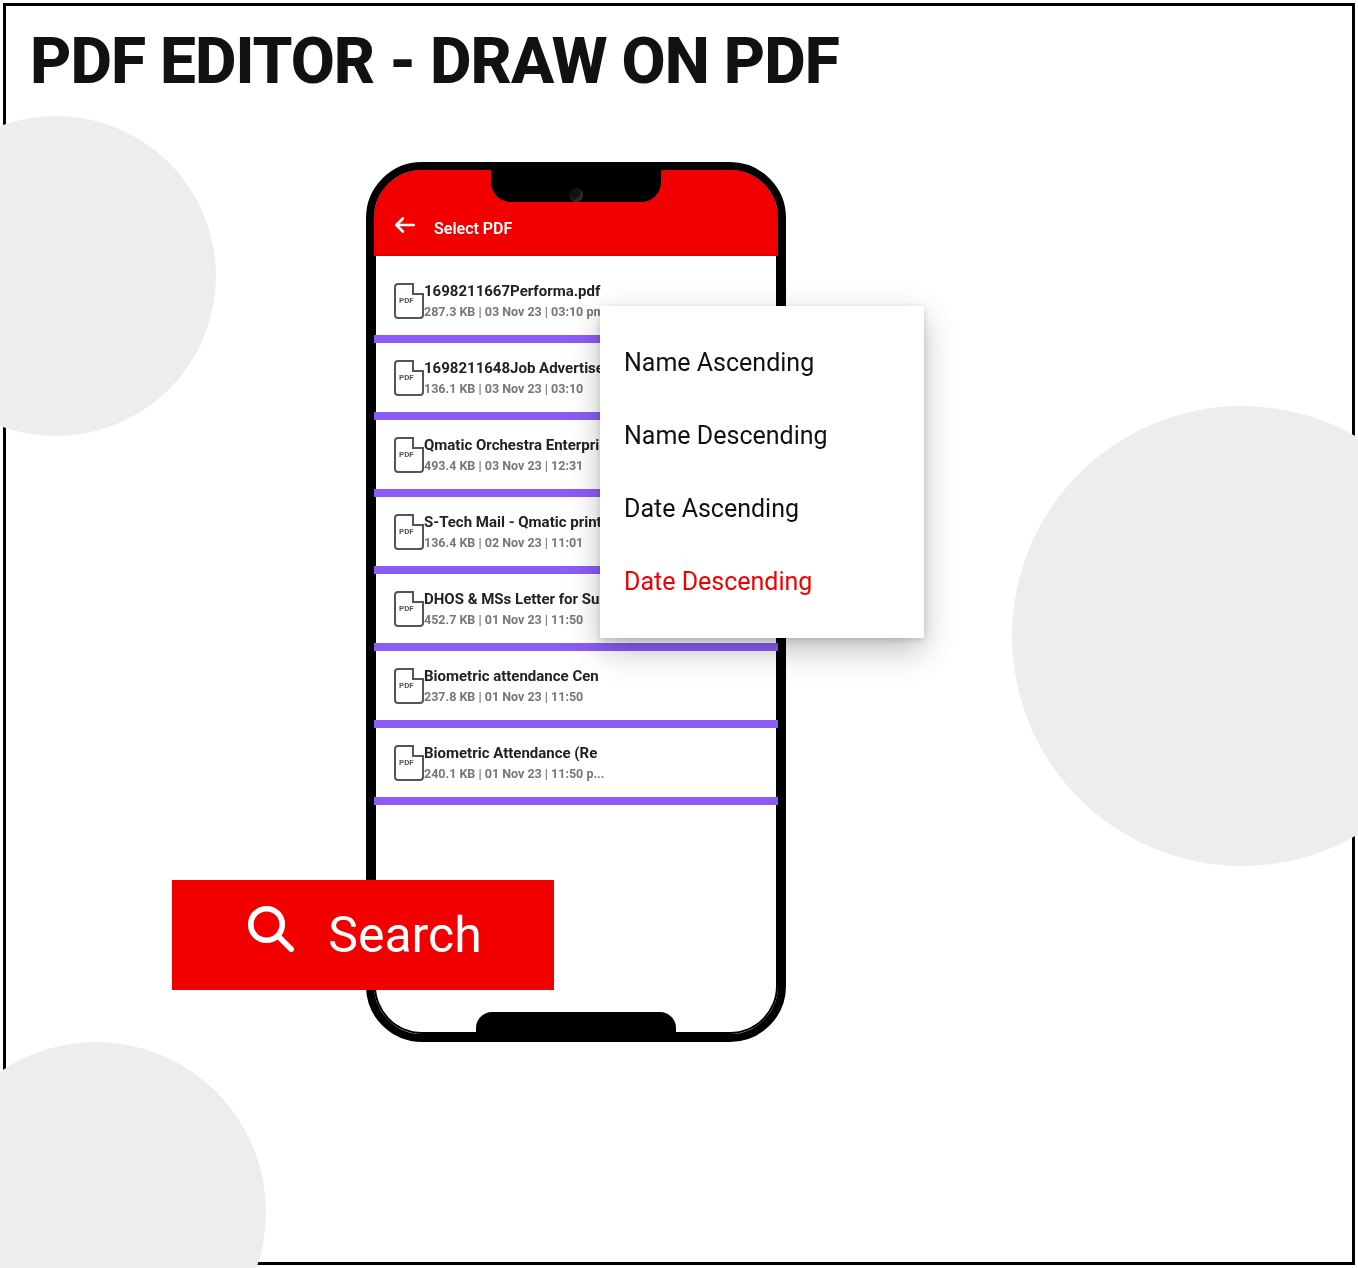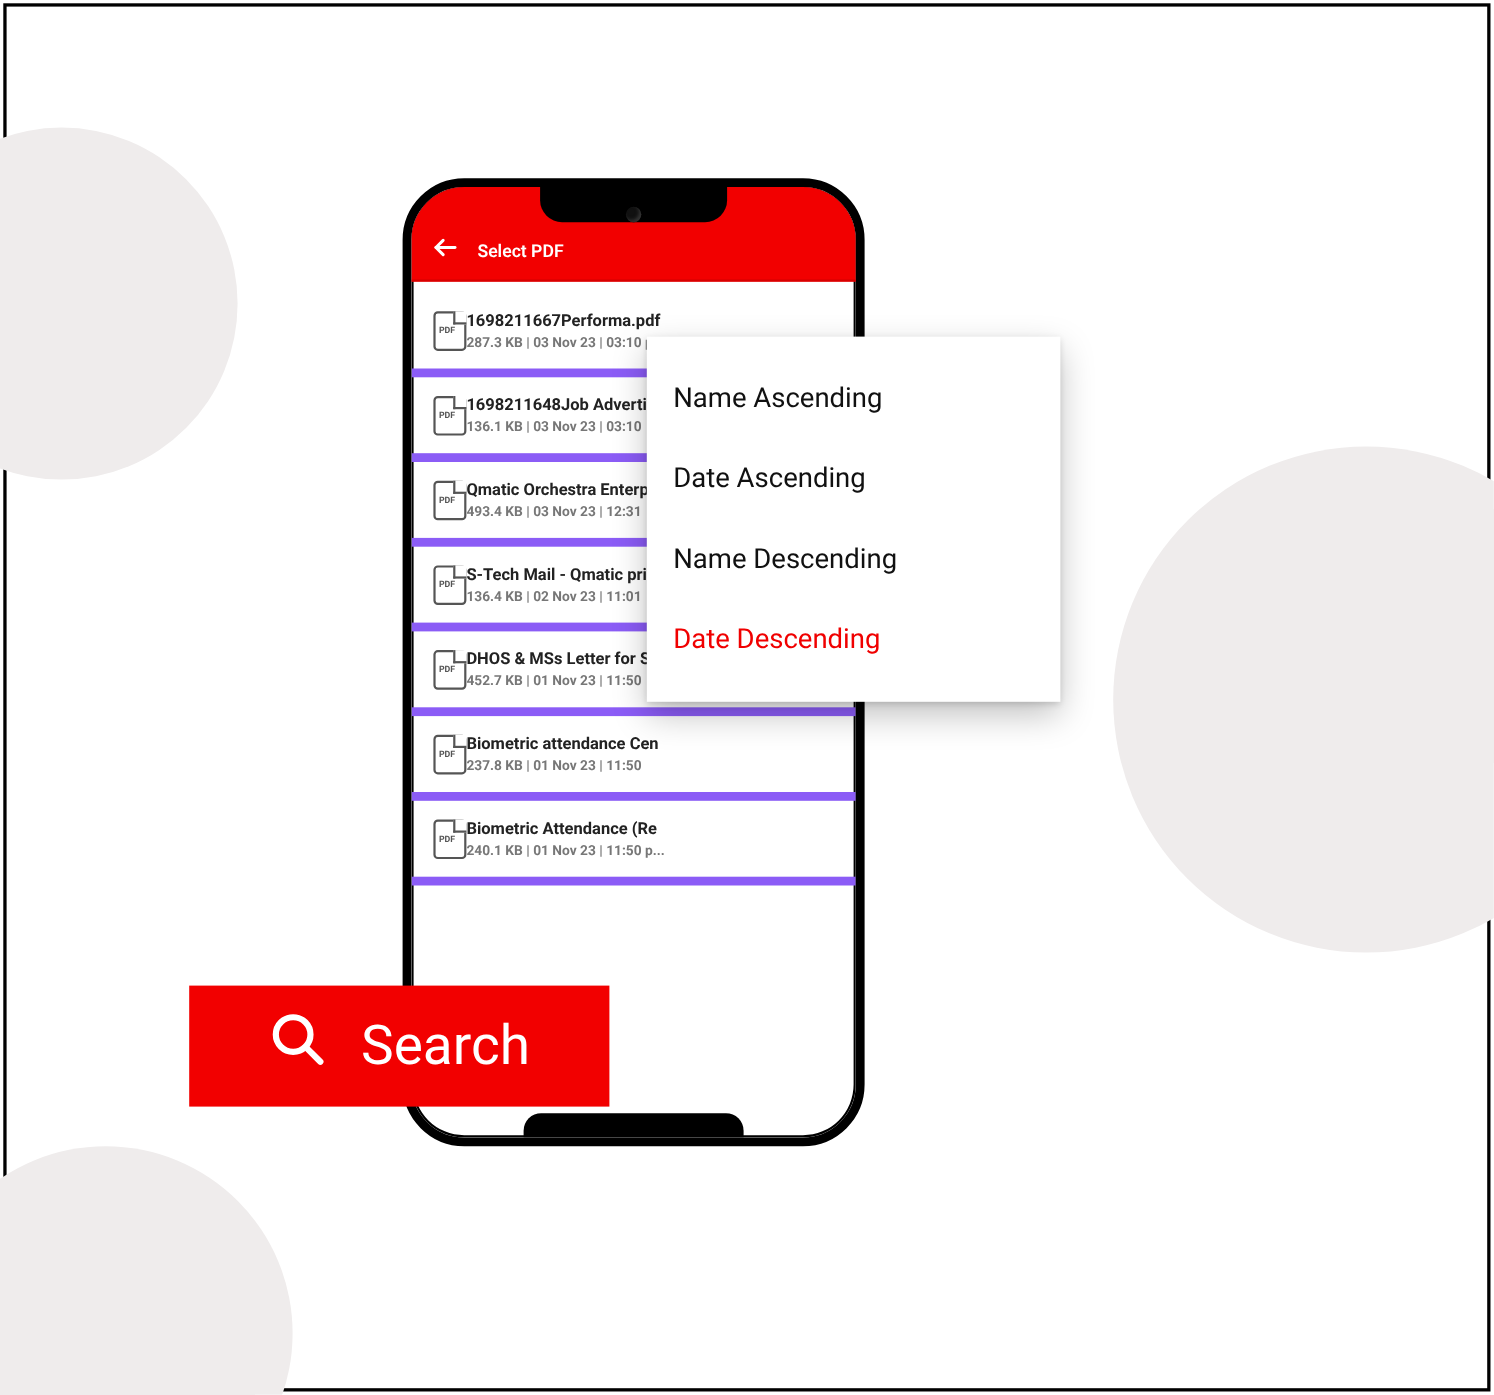--- a/index.html
+++ b/index.html
@@ -18,35 +18,36 @@
 .back-icon svg { width: 26px; height: 26px; }
 .header-title { color: #fff; font-size: 16px; font-weight: 600; }
 .file-list { position: absolute; top: 96px; left: 0; right: 0; bottom: 0; overflow: hidden; }
 .file-row { display: flex; align-items: center; padding: 16px 20px 16px 20px; border-bottom: 8px solid #8b5cf6; font-weight: bold; }
 .pdf-icon { flex: 0 0 30px; width: 30px; height: 36px; border: 2px solid #555; border-radius: 4px; position: relative; }
 .pdf-icon::before { content: ""; position: absolute; top: -2px; right: -2px; width: 10px; height: 10px; background: #fff; border-left: 2px solid #555; border-bottom: 2px solid #555; }
 .pdf-icon::after { content: "PDF"; position: absolute; top: 11px; left: 3px; font-size: 8px; font-weight: 700; color: #555; }
 .file-text { flex: 1; min-width: 0; }
 .file-name { font-size: 15px; color: #222; white-space: nowrap; overflow: hidden; text-overflow: ellipsis; }
 .file-meta { font-size: 12.5px; color: #777; margin-top: 4px; white-space: nowrap; overflow: hidden; text-overflow: ellipsis; }
-.filter-menu { position: absolute; left: 582px; top: 300px; width: 376px; background: #fff; box-shadow: 0 12px 30px rgba(0,0,0,0.25), 0 2px 6px rgba(0,0,0,0.15); z-index: 30; padding: 20px 0 20px 0; }
+.filter-menu { position: absolute; left: 594px; top: 300px; width: 324px; background: #fff; box-shadow: 0 12px 30px rgba(0,0,0,0.25), 0 2px 6px rgba(0,0,0,0.15); z-index: 30; padding: 20px 0 20px 0; }
 .filter-item { font-size: 25px; color: #111; padding: 22px 24px; cursor: pointer; }
 .filter-item.selected { color: #f00000; }
 .action-buttons { position: absolute; left: 166px; top: 874px; display: flex; gap: 30px; z-index: 40; }
-.action-btn { width: 382px; height: 110px; background: #f20000; color: #fff; display: flex; align-items: center; justify-content: center; gap: 30px; font-size: 50px; cursor: pointer; margin-top: 16px; }
+.action-btn { width: 382px; height: 110px; background: #f20000; color: #fff; display: flex; align-items: center; justify-content: center; gap: 30px; font-size: 50px; cursor: pointer; }
 .action-btn svg { width: 54px; height: 54px; }
 </style>
 </head>
 <body>
 
 <div class="frame">
   <div class="bg-circle-1"></div>
   <div class="bg-circle-2"></div>
   <div class="bg-circle-3"></div>
 
+  <h1 class="page-title">PDF EDITOR - DRAW ON PDF</h1>
 
   <div class="phone">
     <div class="notch"></div>
     <div class="bottom-bar"></div>
 
     <div class="app-header">
       <span class="back-icon">
         <svg viewBox="0 0 24 24" fill="none" stroke="currentColor" stroke-width="2.5" stroke-linecap="round" stroke-linejoin="round">
             <line x1="20" y1="12" x2="4" y2="12"></line>
             <polyline points="10 18 4 12 10 6"></polyline>
@@ -103,22 +104,22 @@
         <div class="file-text">
           <div class="file-name">Biometric Attendance (Re</div>
           <div class="file-meta">240.1 KB   |   01 Nov 23 | 11:50 p...</div>
         </div>
       </div>
     </div>
   </div>
 
   <div class="filter-menu">
     <div class="filter-item">Name Ascending</div>
+    <div class="filter-item">Name Descending</div>
     <div class="filter-item">Date Ascending</div>
-    <div class="filter-item">Name Descending</div>
     <div class="filter-item selected">Date Descending</div>
   </div>
 
   <div class="action-buttons">
     <div class="action-btn">
       <span>
         <svg viewBox="0 0 24 24" fill="none" stroke="currentColor" stroke-width="2.5" stroke-linecap="round">
             <circle cx="10" cy="10" r="7"></circle>
             <line x1="21" y1="21" x2="15" y2="15"></line>
           </svg>

